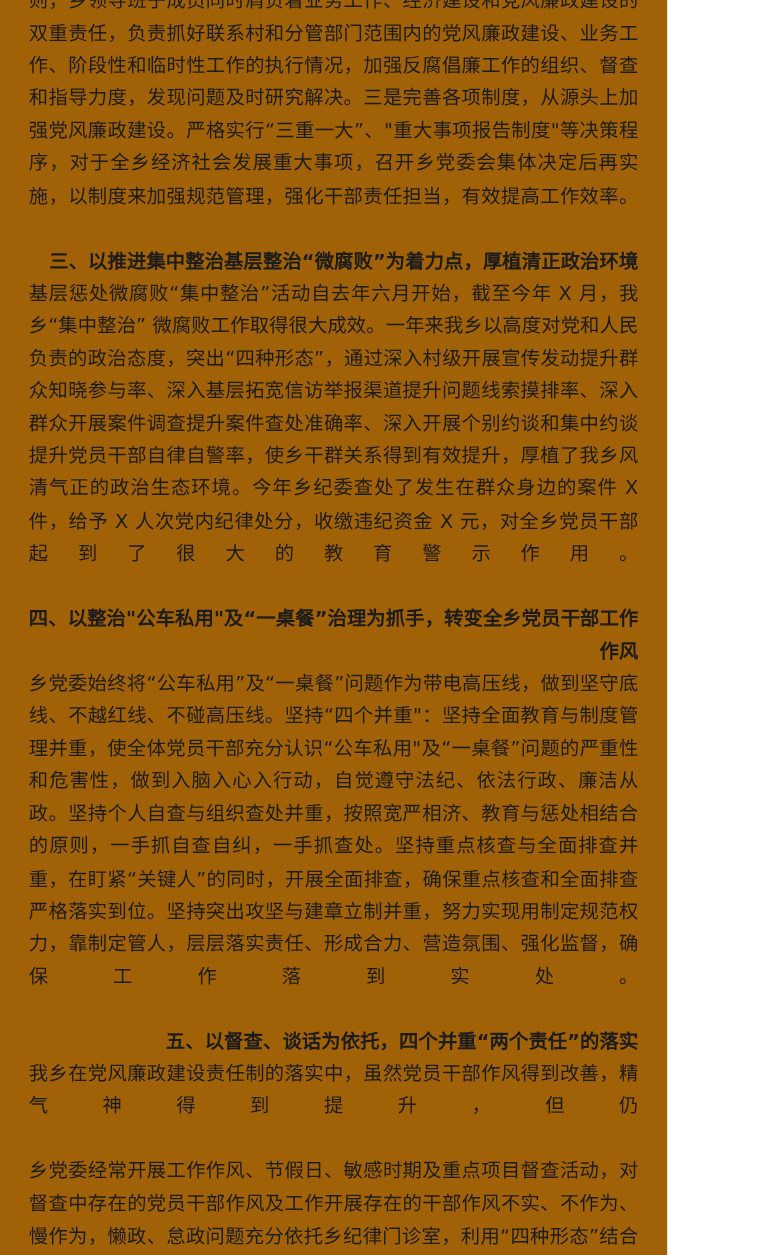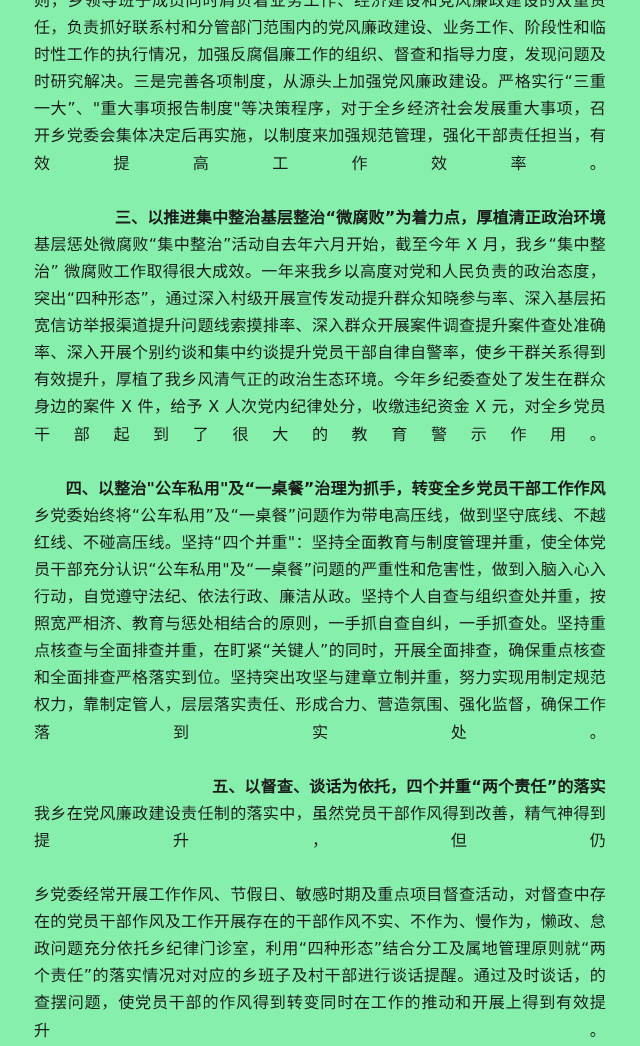--- a/index.html
+++ b/index.html
@@ -10,25 +10,25 @@
   }
   body {
     width: 640px;
     height: 1046px;
     overflow: hidden;
     font-family: "DejaVu Sans", "Liberation Sans", sans-serif;
     color: #1c1c1c;
   }
   #page {
     position: relative;
-    width: 640px;
+    width: 556px;
     height: 1046px;
-    background: #86efac;
+    background: #a16207;
     box-sizing: border-box;
-    padding: 0 34px;
+    padding: 0 24px;
   }
   .doc-body {
     position: relative;
     top: -13px;
   }
   .para {
     margin: 0;
     font-size: 16.1px;
     line-height: 27.1px;
     text-align: justify;

